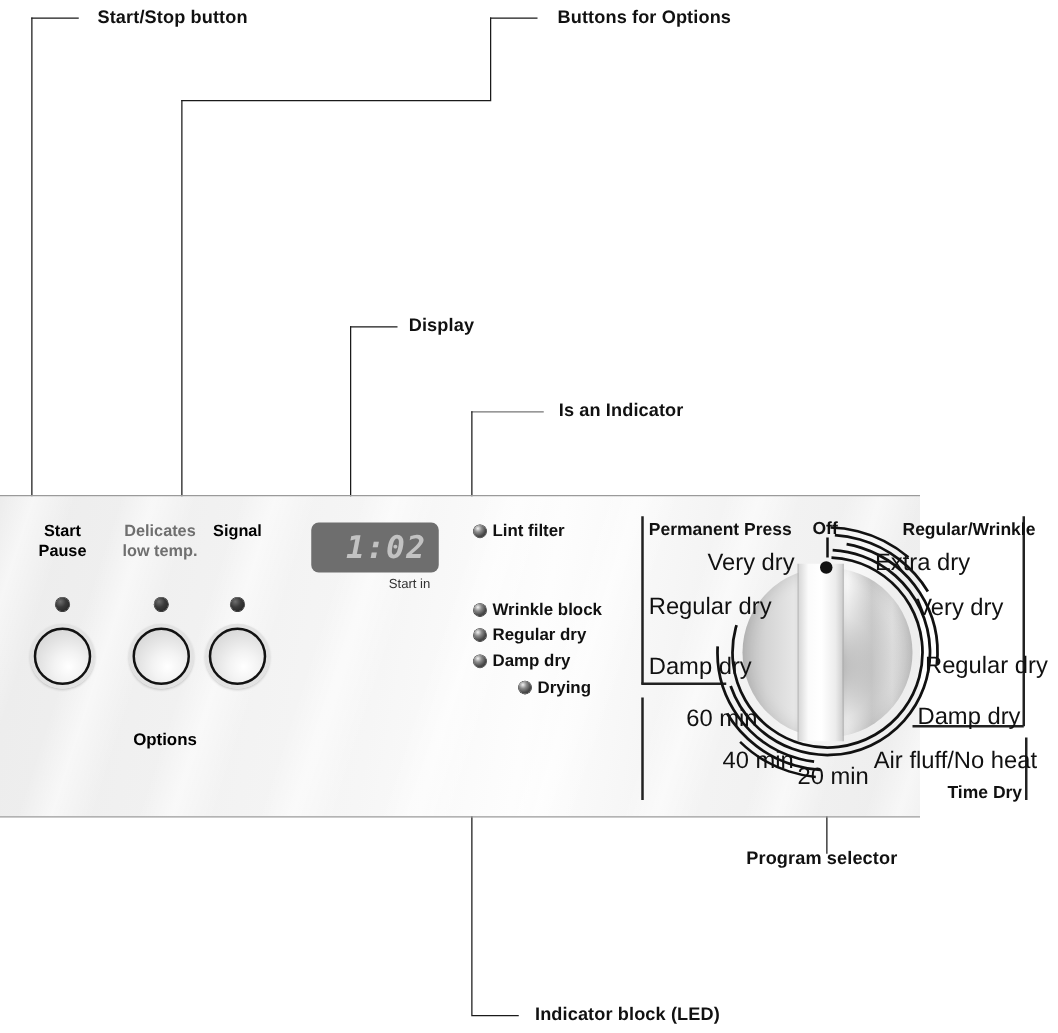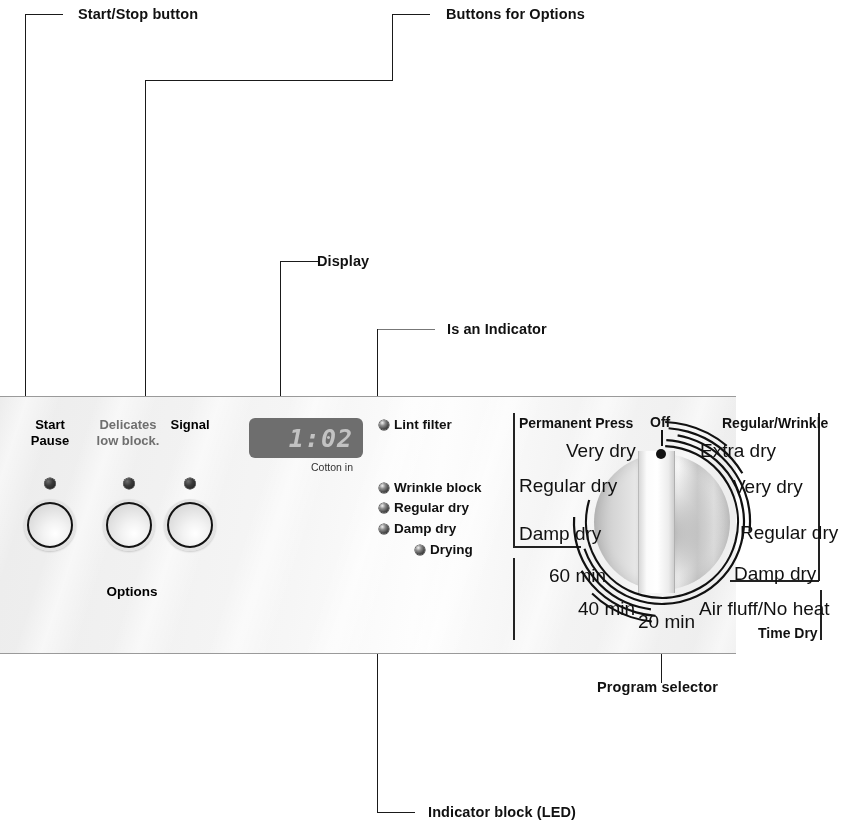--- a/index.html
+++ b/index.html
@@ -101,21 +101,21 @@
     font-size: 13.5px;
     font-weight: 700;
     white-space: nowrap;
     transform: translateX(-50%);
   }
 
   
   #lcd {
     position: absolute;
     left: 249px; top: 418px;
-    width: 114px; height: 40px;
+    width: 102px; height: 40px;
     border-radius: 6px;
     background: #6e6e6e;
   }
   #lcd .digits {
     position: absolute;
     right: 10px; top: 50%;
     transform: translateY(-50%);
     font-family: "DejaVu Sans Mono", monospace;
     font-size: 25px;
     font-style: italic;
@@ -214,21 +214,21 @@
 <div class="callout-label" style="left:78px; top:6px;">Start/Stop button</div>
 
 <div class="leader h" style="left:392px; top:14px; width:38px;"></div>
 <div class="leader v" style="left:392px; top:14px; height:66px;"></div>
 <div class="leader h" style="left:145px; top:80px; width:248px;"></div>
 <div class="leader v" style="left:145px; top:80px; height:328px;"></div>
 <div class="callout-label" style="left:446px; top:6px;">Buttons for Options</div>
 
 <div class="leader h" style="left:280px; top:261px; width:38px;"></div>
 <div class="leader v" style="left:280px; top:261px; height:150px;"></div>
-<div class="callout-label" style="left:317px; top:253px;">Display</div>
+<div class="callout-label" style="left:327px; top:253px;">Display</div>
 
 <div class="leader h gray" style="left:377px; top:329px; width:58px;"></div>
 <div class="leader v" style="left:377px; top:329px; height:84px;"></div>
 <div class="callout-label" style="left:447px; top:321px;">Is an Indicator</div>
 
 <div class="leader v" style="left:661px; top:652px; height:31px;"></div>
 <div class="callout-label" style="left:597px; top:679px;">Program selector</div>
 
 <div class="leader v" style="left:377px; top:652px; height:160px;"></div>
 <div class="leader h" style="left:377px; top:812px; width:38px;"></div>
@@ -241,41 +241,41 @@
       <span>Start</span><br>
       <span>Pause</span>
     </div>
     <div class="btn-led" style="left:50px; top:81px;"></div>
     <div class="btn-knob" style="left:50px; top:102px;"></div>
   </div>
 
   <div class="btn-group">
     <div class="btn-caption gray" style="left:128px; top:20px;">
       <span>Delicates</span><br>
-      <span>low block.</span>
+      <span>low temp.</span>
     </div>
     <div class="btn-led" style="left:129px; top:81px;"></div>
     <div class="btn-knob" style="left:129px; top:102px;"></div>
   </div>
 
   <div class="btn-group">
     <div class="btn-caption" style="left:190px; top:20px;">
       <span>Signal</span>
     </div>
     <div class="btn-led" style="left:190px; top:81px;"></div>
     <div class="btn-knob" style="left:190px; top:102px;"></div>
   </div>
 
   <div class="options-label" style="left:132px; top:187px;">Options</div>
 </div>
 
 <div id="lcd">
   <span class="digits">1:02</span>
 </div>
-<div id="ready-in">Cotton in</div>
+<div id="ready-in">Start in</div>
 
 <div class="ind-row" style="left:379px; top:417px;">
   <span class="ind-dot"></span>
   <span class="ind-text">Lint filter</span>
 </div>
 <div class="ind-row" style="left:379px; top:480px;">
   <span class="ind-dot"></span>
   <span class="ind-text">Wrinkle block</span>
 </div>
 <div class="ind-row" style="left:379px; top:500px;">

